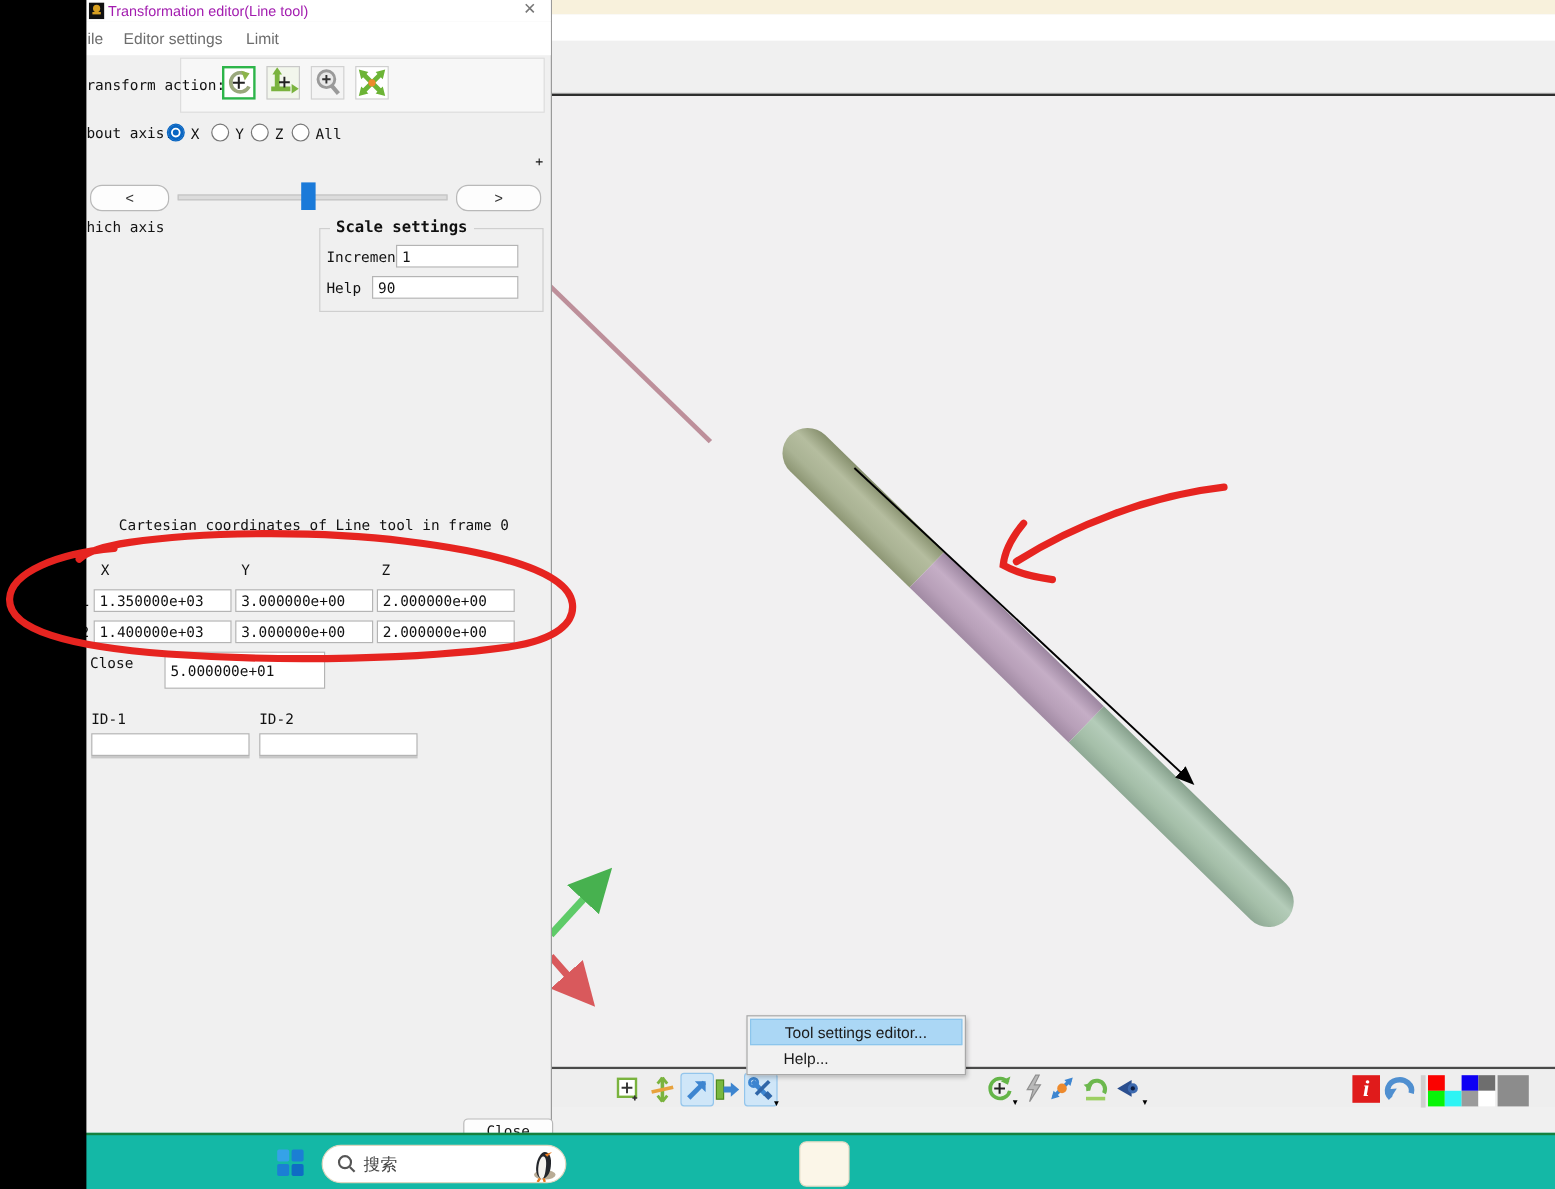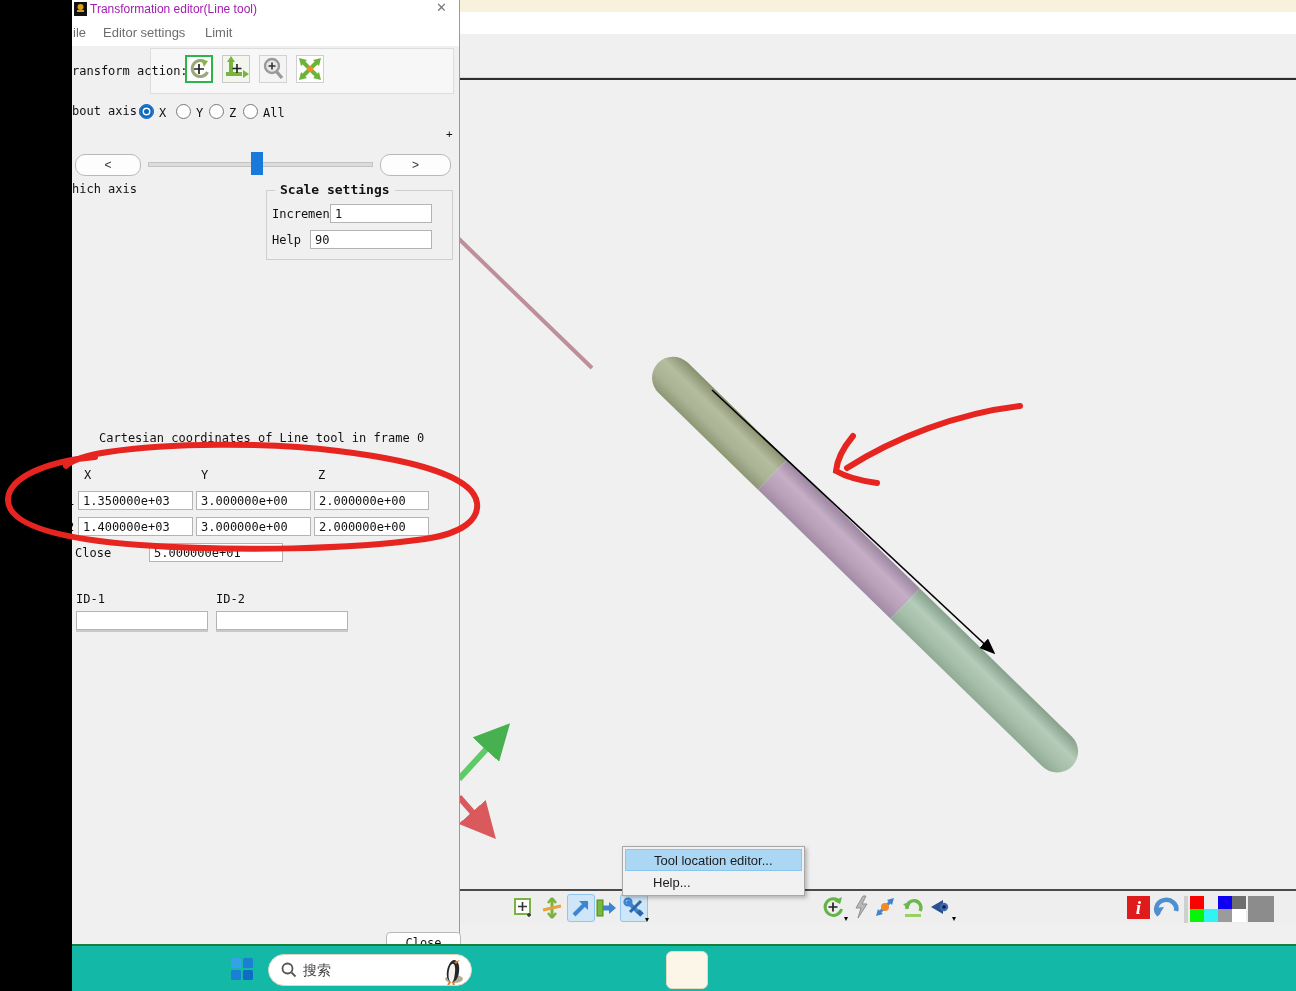--- a/index.html
+++ b/index.html
@@ -160,21 +160,21 @@
     <div class="abs" style="left:42px;top:0;width:14px;height:13px;background:#6e6e6e"></div>
     <div class="abs" style="left:0;top:13px;width:14px;height:13px;background:#08f408"></div>
     <div class="abs" style="left:14px;top:13px;width:14px;height:13px;background:#2ef4f4"></div>
     <div class="abs" style="left:28px;top:13px;width:14px;height:13px;background:#9b9b9b"></div>
     <div class="abs" style="left:42px;top:13px;width:14px;height:13px;background:#ffffff"></div>
     <div class="abs" style="left:58px;top:0;width:26px;height:26px;background:#8c8c8c"></div>
   </div>
 
   <div class="abs" style="left:622px;top:846px;width:177px;background:#f1f1f1;border:1px solid #a8a8a8;
               box-shadow:2px 2px 4px rgba(0,0,0,.25);padding:2px;z-index:40">
-    <div class="menuitem hl">Tool location editor...</div>
+    <div class="menuitem hl">Tool settings editor...</div>
     <div class="menuitem">Help...</div>
   </div>
 
   <div class="abs" style="left:72px;top:0;width:387px;height:944px;background:#f0f0f0;border-right:1px solid #9a9a9a;z-index:50">
 
     <div class="abs" style="left:0;top:0;width:387px;height:18px;background:#fff">
       <svg class="abs" style="left:2px;top:2px" width="13" height="14">
         <rect width="13" height="14" fill="#111"></rect>
           <circle cx="6.5" cy="5" r="3" fill="#d8a021"></circle>
           <rect x="3" y="8" width="7" height="2" fill="#d8a021"></rect>
@@ -262,21 +262,21 @@
     <span class="abs mono" style="left:246px;top:468px">Z</span>
     <span class="abs mono" style="left:-5px;top:494px">1</span>
     <span class="abs mono" style="left:-5px;top:520px">2</span>
     <input class="fld" style="left: 6px; top: 491px; width: 115px; height: 19px;" value="1.350000e+03">
     <input class="fld" style="left: 124px; top: 491px; width: 115px; height: 19px;" value="3.000000e+00">
     <input class="fld" style="left: 242px; top: 491px; width: 115px; height: 19px;" value="2.000000e+00">
     <input class="fld" style="left: 6px; top: 517px; width: 115px; height: 19px;" value="1.400000e+03">
     <input class="fld" style="left: 124px; top: 517px; width: 115px; height: 19px;" value="3.000000e+00">
     <input class="fld" style="left: 242px; top: 517px; width: 115px; height: 19px;" value="2.000000e+00">
     <span class="abs mono" style="left:3px;top:546px">Close</span>
-    <input class="fld" style="left: 77px; top: 543px; width: 134px; height: 19px;" value="5.000000e+01">
+    <input class="fld" style="left: 65px; top: 543px; width: 134px; height: 31px;" value="5.000000e+01">
 
     <span class="abs mono" style="left:4px;top:592px">ID-1</span>
     <span class="abs mono" style="left:144px;top:592px">ID-2</span>
     <input class="fld" style="left: 4px; top: 611px; width: 132px; height: 19px; box-shadow: rgb(201, 201, 201) 0px 2px 0px;" value="">
     <input class="fld" style="left: 144px; top: 611px; width: 132px; height: 19px; box-shadow: rgb(201, 201, 201) 0px 2px 0px;" value="">
 
     <div class="btn" style="left:314px;top:932px;width:73px;height:20px;border-radius:4px">
       <span class="mono">Close</span>
     </div>
   </div>

